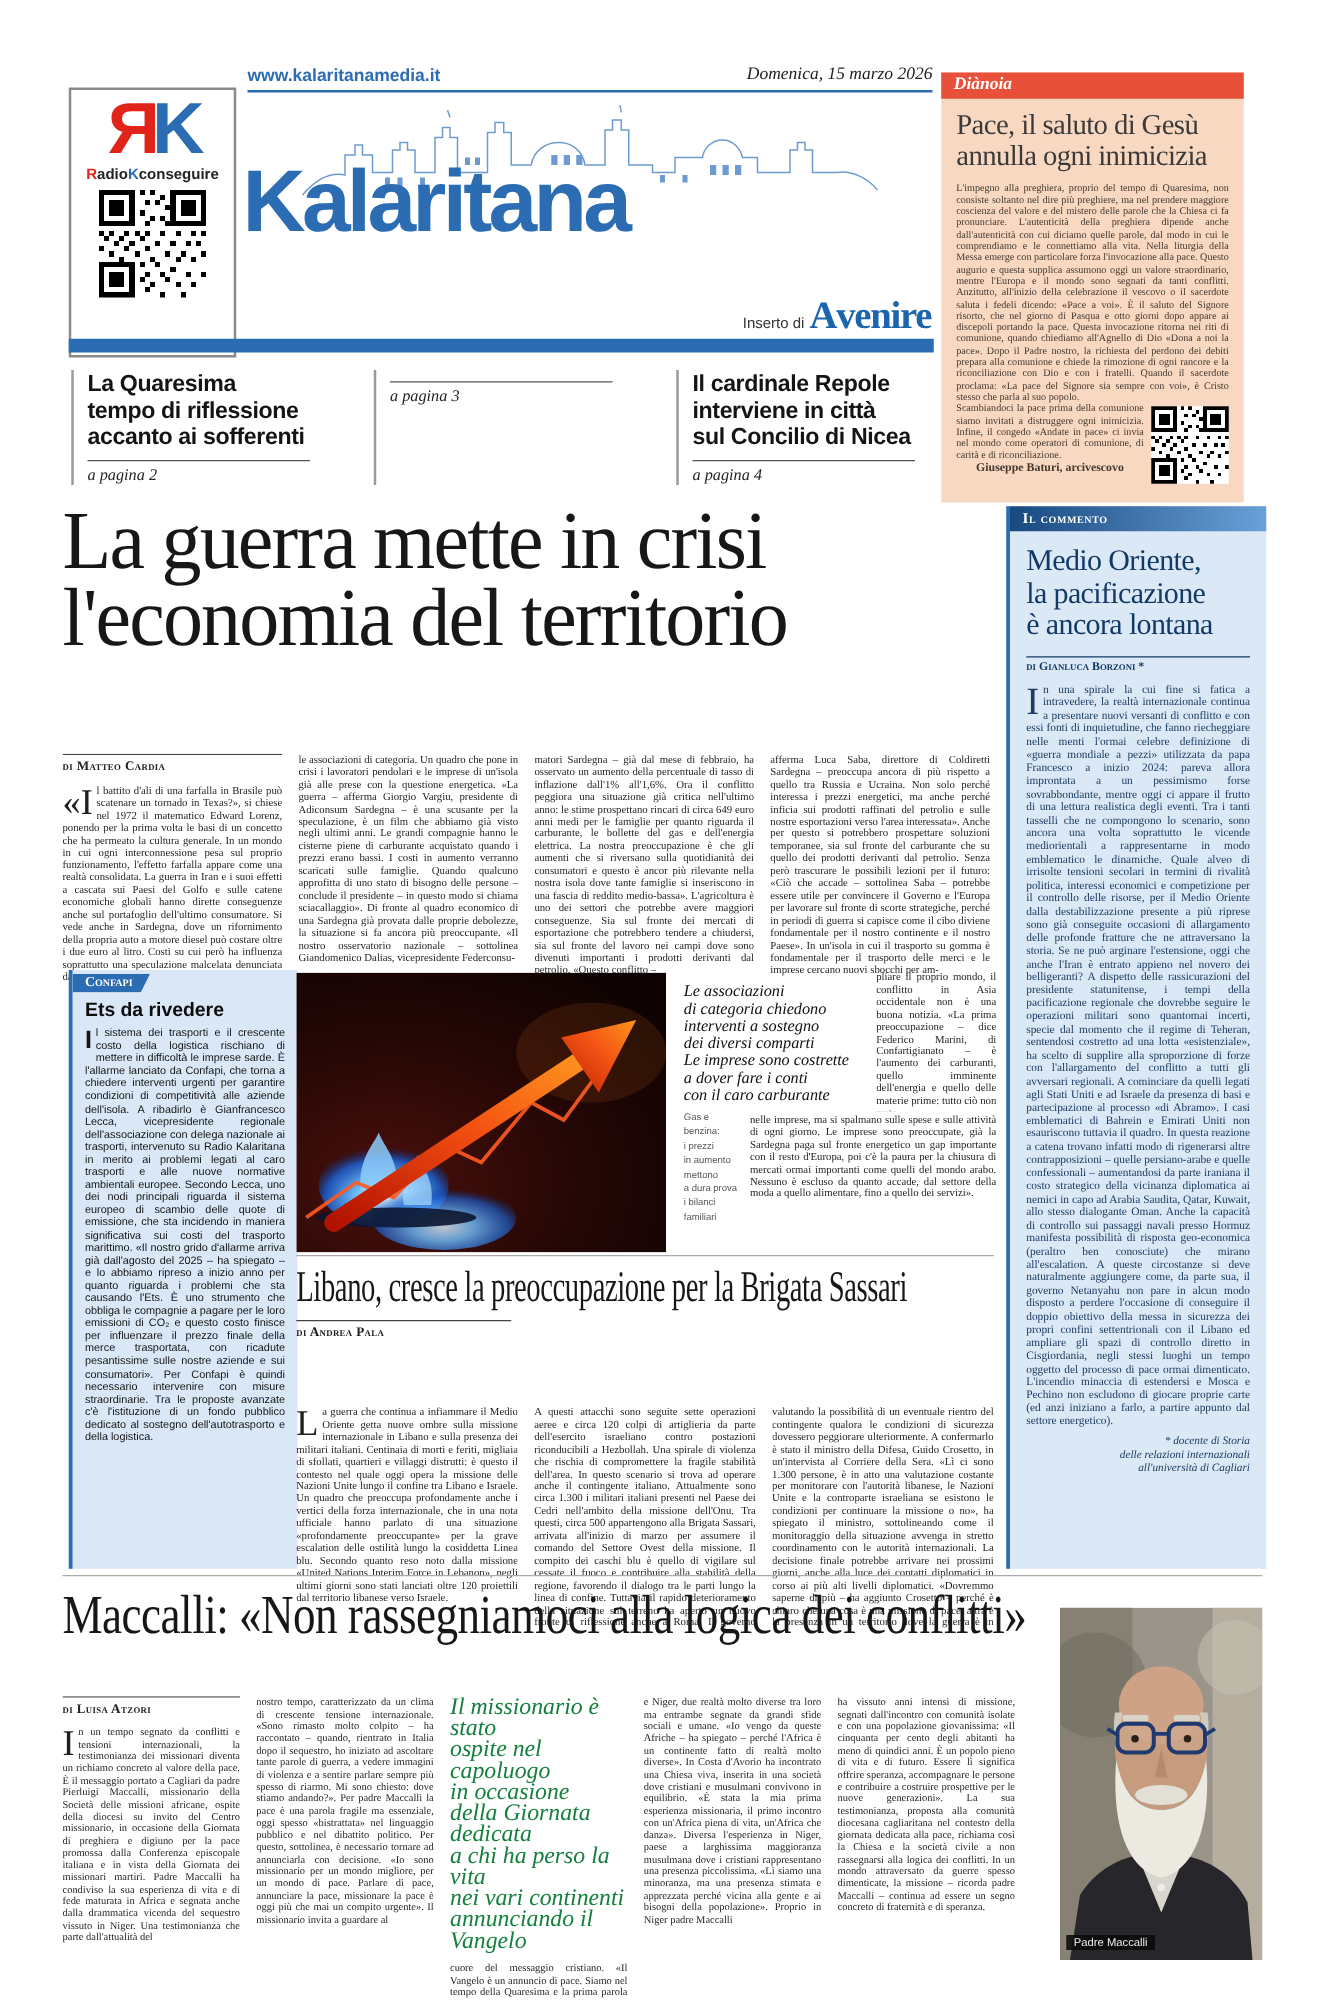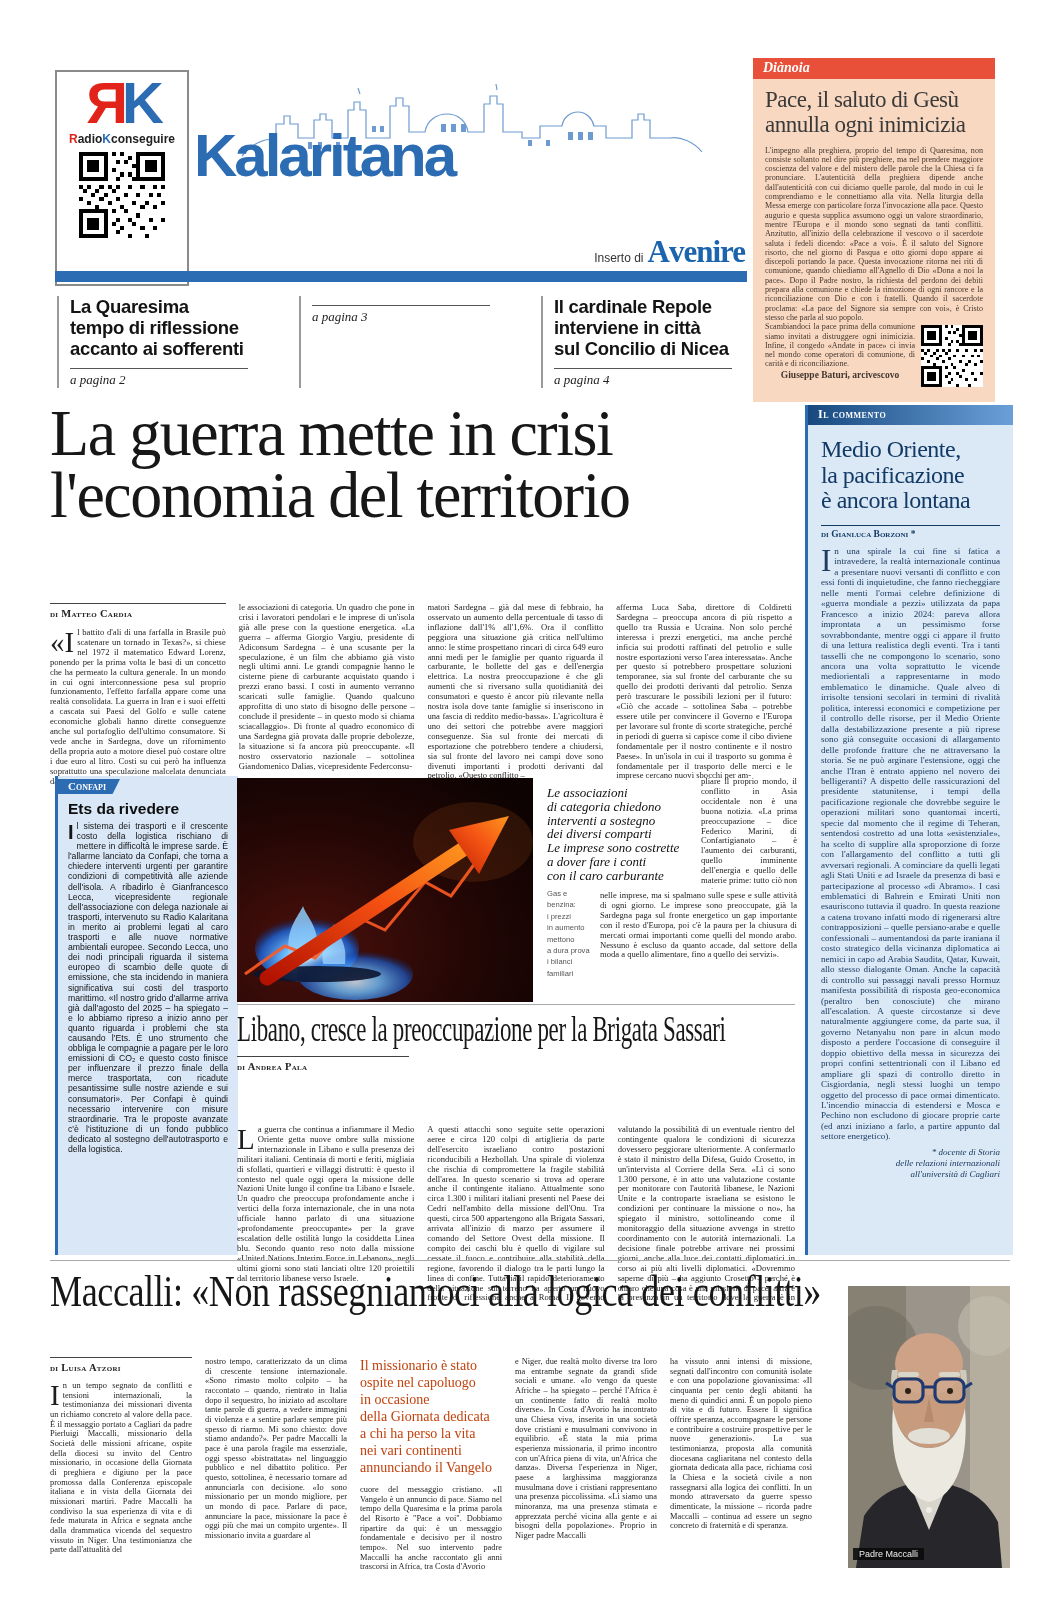--- a/index.html
+++ b/index.html
@@ -12,21 +12,21 @@
   .rk .r{color:#e2231a;} .rk .k{color:#2b6cb3;}
   .rk-name{font-family:"Liberation Sans",sans-serif;font-weight:bold;font-size:12px;margin-top:-2px;color:#222;}
   .rk-name .red{color:#e2231a;} .rk-name .blue{color:#2b6cb3;}
   .logo-qr{margin-top:6px;}
   .header-top{left:198px;top:52px;width:548px;display:flex;justify-content:space-between;align-items:flex-end;
               border-bottom:2px solid #2b6cb3;padding-bottom:4px;}
   .site-url{font-family:"Liberation Sans",sans-serif;font-weight:bold;font-size:14px;color:#2b6cb3;}
   .issue-date{font-style:italic;font-size:14px;color:#222;}
   .skyline{left:238px;top:80px;}
   .masthead-title{left:194px;top:126px;font-family:"Liberation Sans",sans-serif;font-weight:800;
-                  font-size:60px;letter-spacing:-3px;color:#2b6cb3;line-height:1;}
+                  font-size:70px;letter-spacing:-3px;color:#2b6cb3;line-height:1;}
   .inserto{left:198px;top:234px;width:547px;text-align:right;}
   .inserto-label{font-family:"Liberation Sans",sans-serif;font-size:12px;color:#333;margin-right:4px;}
   .avvenire{font-weight:bold;font-size:31px;color:#1d64ae;letter-spacing:-1px;position:relative;}
   .avvenire .av-a{position:relative;display:inline-block;}
   .avvenire .av-tri{position:absolute;left:2px;bottom:5px;width:0;height:0;border-left:8px solid transparent;
                     border-right:8px solid transparent;border-bottom:13px solid #e2231a;z-index:-1;}
   .blue-bar{left:55px;top:271px;width:692px;height:11px;background:#2b6cb3;}
   
   .teasers{left:57px;top:296px;width:690px;display:flex;gap:36px;}
   .teaser{width:213px;border-left:2px solid #9a9a9a;padding-left:11px;}
@@ -85,21 +85,21 @@
   .libano-headline{left:237px;top:1010px;font-size:35px;color:#171717;white-space:nowrap;
                    transform:scaleX(.655);transform-origin:0 0;letter-spacing:-.5px;}
   .libano-byline{left:237px;top:1056px;width:172px;}
   .libano-cols{left:237px;top:1084px;width:558px;height:178px;}
   
   .macc-rule{left:50px;top:1260px;width:960px;height:1px;background:#aaa;}
   .macc-headline{left:50px;top:1266px;font-size:44px;color:#171717;white-space:nowrap;
                  transform:scaleX(.82);transform-origin:0 0;letter-spacing:-.5px;}
   .macc-cols{left:50px;top:1316px;width:762px;height:282px;}
   .macc-cols .body-text{font-size:8.4px;line-height:9.65px;}
-  .standfirst{font-size:14px;line-height:17px;color:#c2410c;white-space:pre-line;margin-bottom:9px;}
+  .standfirst{font-style:italic;font-size:19px;line-height:17px;color:#15803d;white-space:pre-line;margin-bottom:9px;}
   .macc-photo{left:848px;top:1286px;width:162px;height:282px;overflow:hidden;}
   .photo-cap{position:absolute;left:5px;bottom:8px;background:rgba(10,10,10,.88);color:#eee;
              font-family:"Liberation Sans",sans-serif;font-size:9px;padding:1px 6px;}
 </style>
 </head>
 <body>
 
 <div id="page">
 
   <div class="abs logo-box">
@@ -107,20 +107,24 @@
     <div class="rk-name"><span class="red">R</span><span>adio</span><span class="blue">K</span><span>conseguire</span></div>
     <svg class="logo-qr" width="86" height="86" viewBox="0 0 21 21" shape-rendering="crispEdges">
       <rect width="21" height="21" fill="#fff"></rect>
       <path fill="#000" d="M0 0h7v7H0zM14 0h7v7h-7zM0 14h7v7H0z"></path>
       <path fill="#fff" d="M1 1h5v5H1zM15 1h5v5h-5zM1 15h5v5H1z"></path>
       <path fill="#000" d="M2 2h3v3H2zM16 2h3v3h-3zM2 16h3v3H2z"></path>
       <path fill="#000" d="M8 0h1v1H8zM10 0h1v1h-1zM12 1h1v1h-1zM9 2h1v1H9zM11 2h1v1h-1zM13 3h1v1h-1zM8 4h1v1H8zM10 5h1v1h-1zM12 5h1v1h-1zM9 6h1v1H9zM13 6h1v1h-1zM0 8h1v1H0zM2 8h1v1H2zM5 8h1v1H5zM7 8h1v1H7zM9 8h1v1H9zM12 8h1v1h-1zM15 8h1v1h-1zM18 8h1v1h-1zM20 8h1v1h-1zM1 9h1v1H1zM4 9h1v1H4zM8 9h1v1H8zM3 10h1v1H3zM6 10h1v1H6zM11 10h1v1h-1zM14 10h1v1h-1zM17 10h1v1h-1zM19 10h1v1h-1zM0 11h1v1H0zM5 11h1v1H5zM9 11h1v1H9zM2 12h1v1H2zM7 12h1v1H7zM13 12h1v1h-1zM16 12h1v1h-1zM20 12h1v1h-1zM4 13h1v1H4zM10 13h1v1h-1zM15 13h1v1h-1zM18 13h1v1h-1zM8 14h1v1H8zM11 14h1v1h-1zM14 15h1v1h-1zM9 16h1v1H9zM12 16h1v1h-1zM17 16h1v1h-1zM20 16h1v1h-1zM8 17h1v1H8zM13 17h1v1h-1zM10 18h1v1h-1zM15 18h1v1h-1zM18 18h1v1h-1zM9 19h1v1H9zM12 20h1v1h-1zM16 20h1v1h-1z"></path>
     </svg>
   </div>
 
+  <div class="abs header-top">
+    <span class="site-url">www.kalaritanamedia.it</span>
+    <span class="issue-date">Domenica, 15 marzo 2026</span>
+  </div>
 
   <svg class="abs skyline" width="470" height="80" viewBox="0 0 470 80">
     <g fill="none" stroke="#6d9bd1" stroke-width="1.2">
       <path d="M4 76 C16 62 28 58 38 60 L38 44 L46 44 L46 36 L52 36 L52 44 L60 44 L60 58 L76 58 L76 40 L82 40 L82 34 L88 34 L88 40 L94 40 L94 58 L110 58 L110 30 L116 30 L116 22 L122 22 L122 30 L128 30 L128 58 L152 58 L152 26 L158 26 L158 18 L165 18 L165 26 L171 26 L171 52 L187 52 C189 40 199 34 209 34 C219 34 228 40 230 52 L246 52 L246 24 L252 24 L252 16 L259 16 L259 24 L265 24 L265 52 L284 52 L284 58 L302 58 L302 46 L324 46 C325 38 332 32 340 32 C348 32 354 38 356 46 L368 46 L368 58 L394 58 L394 40 L400 40 L400 34 L406 34 L406 40 L412 40 L412 58 L432 58 C442 56 456 62 464 72"></path>
       <path d="M120 8 L122 14 M258 4 L259 10"></path>
     </g>
     <g fill="#6d9bd1">
       <rect x="70" y="62" width="4" height="7"></rect>
         <rect x="80" y="62" width="4" height="7"></rect>
         <rect x="98" y="62" width="4" height="7"></rect>

